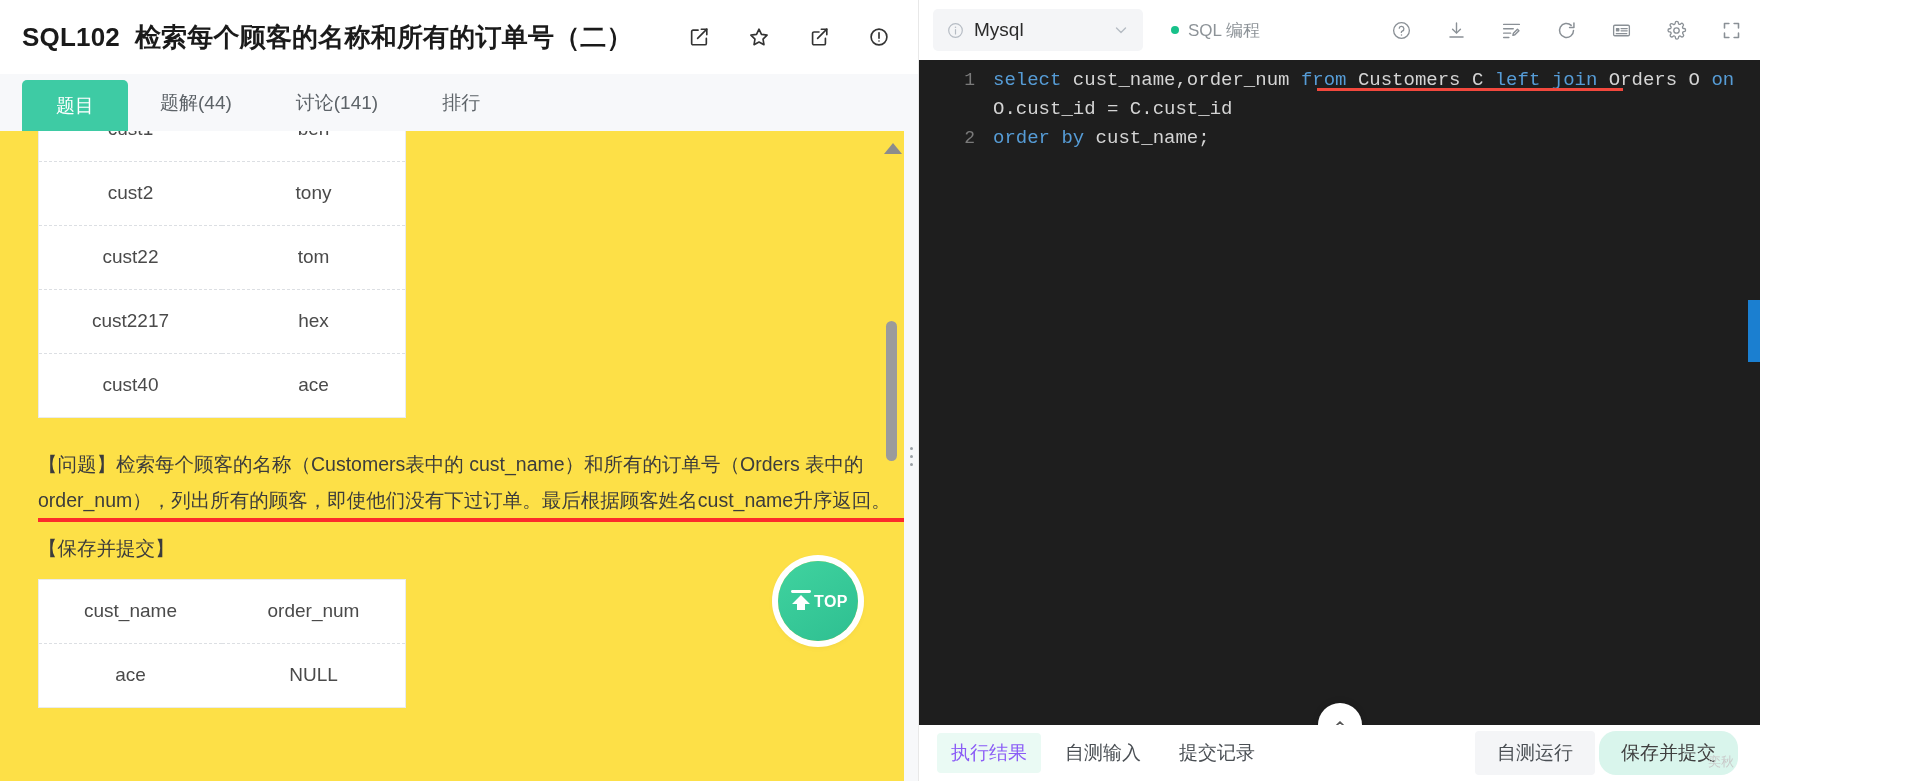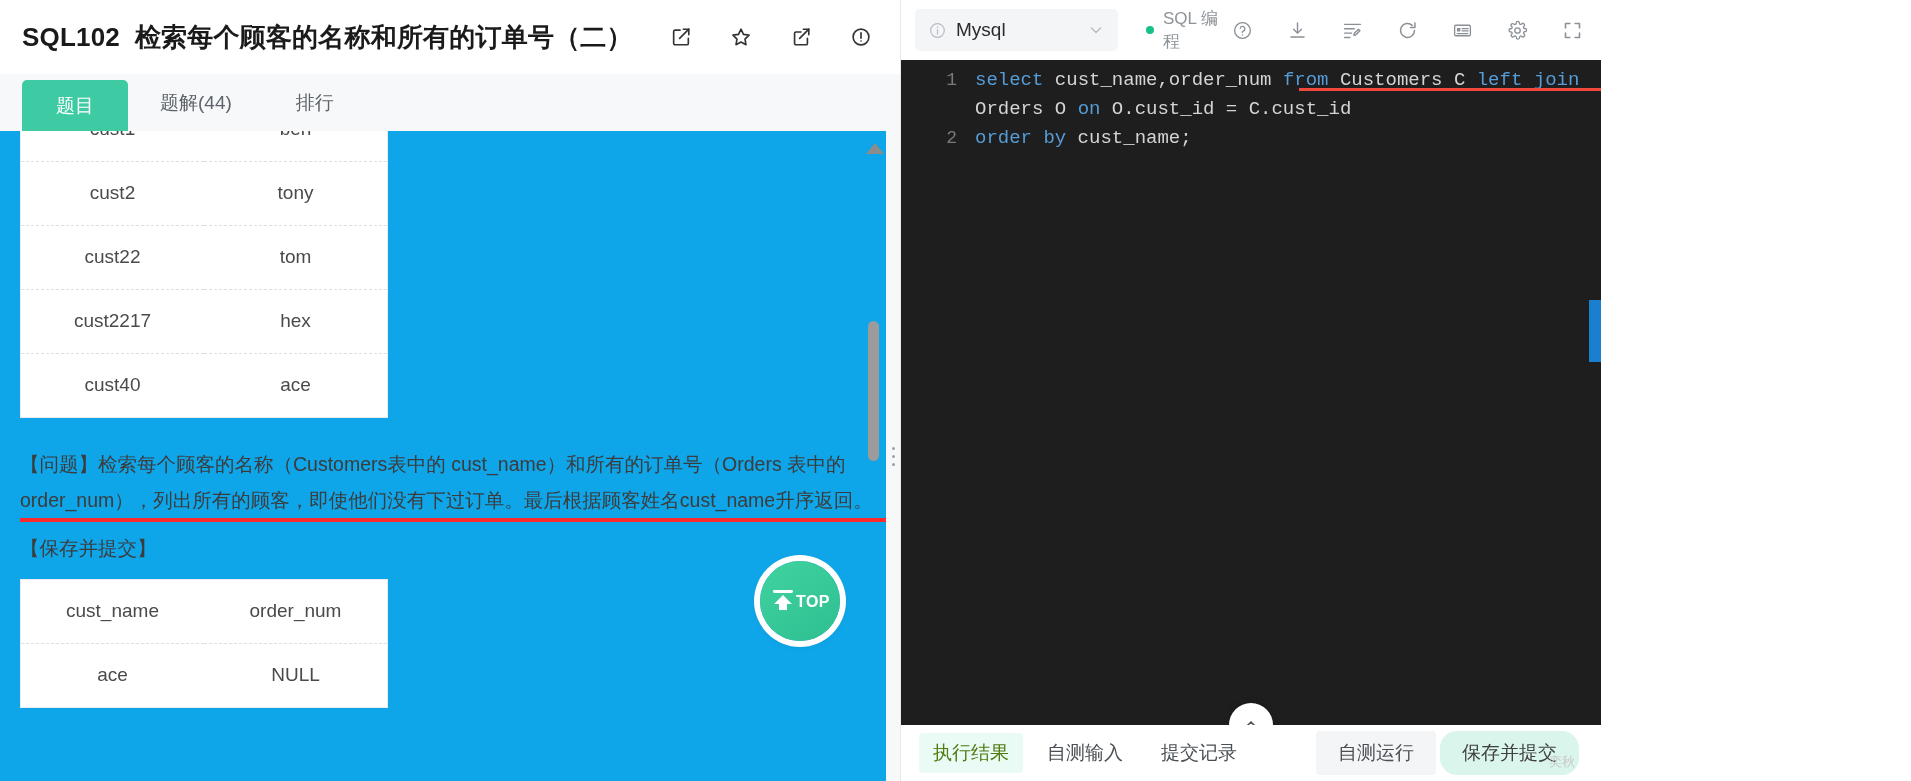--- a/index.html
+++ b/index.html
@@ -2,21 +2,21 @@
 <html><head>
 <meta charset="utf-8">
 <style>
   * { box-sizing: border-box; margin: 0; padding: 0; }
   html, body {
     width: 1911px; height: 781px;
     overflow: hidden;
     font-family: "Liberation Sans", "DejaVu Sans", sans-serif;
     background: #ffffff;
   }
-  .app { display: flex; width: 1601px; height: 781px; }
+  .app { display: flex; width: 1760px; height: 781px; }
 
   
   .left-panel {
     width: 960px; height: 781px;
     background: #ffffff;
     position: relative;
     display: flex; flex-direction: column;
     border-right: 1px solid #e8e8e8;
   }
   .left-header {
@@ -47,22 +47,22 @@
   .tab.active {
     background: #3ecba4; color: #ffffff;
     border-radius: 5px 5px 0 0;
     margin: 6px 0 0 0;
     padding: 0 34px;
     font-weight: 500;
   }
 
   .left-body {
     flex: 1; position: relative; overflow: hidden;
-    background: #0ea5e9;
-    padding: 0 0 0 20px;
+    background: #fde047;
+    padding: 0 0 0 38px;
   }
   .content-inner { padding-top: 0px; }
 
   
   .data-table {
     width: 368px;
     border: 1px solid #e9ebee;
     border-top: none;
     border-collapse: collapse;
     background: #fff;
@@ -182,21 +182,21 @@
 
   .bottom-bar {
     height: 56px; min-height: 56px; background: #fff;
     display: flex; align-items: center; padding: 0 22px 0 18px;
     position: relative;
   }
   .btab {
     font-size: 19px; color: #4a4f54; cursor: pointer;
     padding: 7px 14px; border-radius: 4px; margin-right: 10px;
   }
-  .btab.active { color: #4d7c0f; background: #eafaf4; }
+  .btab.active { color: #8b5cf6; background: #eafaf4; }
   .bactions { margin-left: auto; display: flex; align-items: flex-start; gap: 4px; }
   .bbtn {
     font-size: 19px; padding: 9px 22px; border-radius: 4px; cursor: pointer;
     background: #f4f5f7; color: #4a4f54; border: none;
     font-family: inherit;
   }
   .bbtn.primary { background: #d9f5ec; color: #404040; border-radius: 17px; }
   .watermark {
     position: absolute; right: 26px; bottom: 10px;
     font-size: 13px; color: #c9c9c9; pointer-events: none;
@@ -239,20 +239,21 @@
               <path d="M12 7.4v6"></path>
               <circle cx="12" cy="16.4" r=".9" fill="currentColor" stroke="none"></circle>
           </svg>
         </span>
       </div>
     </div>
 
     <div class="tabbar">
       <div class="tab active">题目</div>
       <div class="tab">题解(44)</div>
+      <div class="tab">讨论(141)</div>
       <div class="tab">排行</div>
     </div>
 
     <div class="left-body">
       <div class="content-inner">
 
         <table class="data-table top-table">
           <tbody>
               <tr>
             <td>cust1</td>

